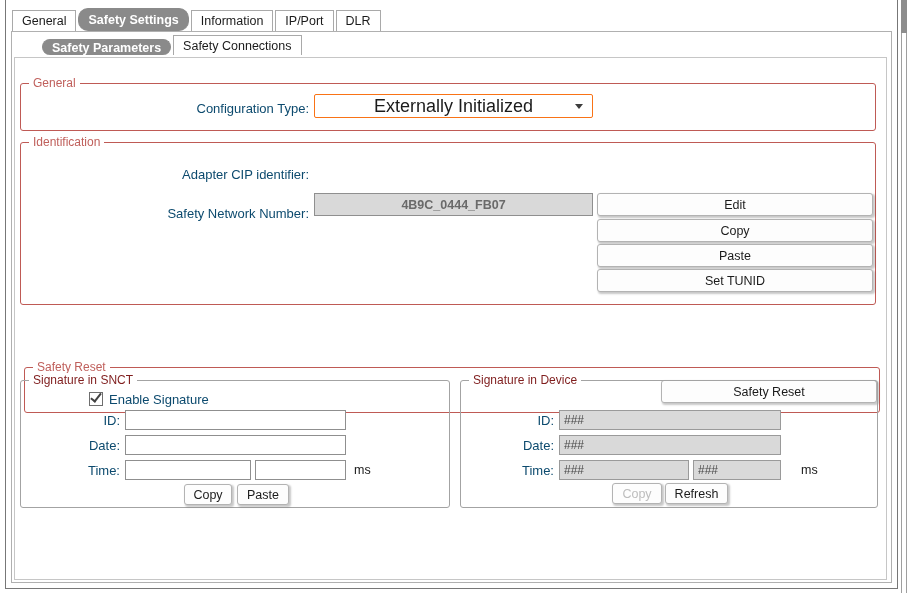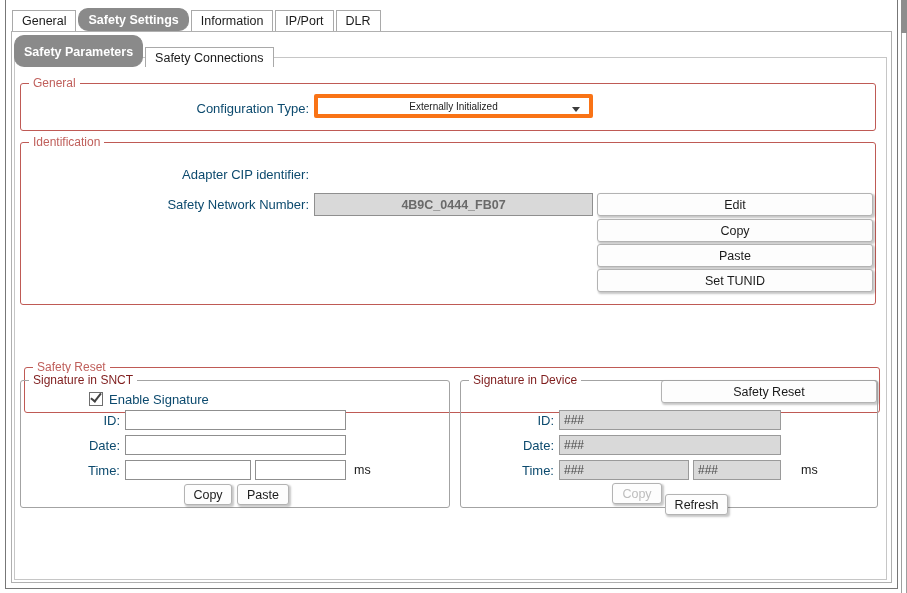--- a/index.html
+++ b/index.html
@@ -24,35 +24,35 @@
   
   .tabstrip { position:absolute; display:flex; align-items:flex-end; z-index:6; }
   .tabstrip.main { left:12px; top:8px; }
   .tabstrip.sub  { left:14px; top:35px; }
   .tab { height:21px; background:#fff; border:1px solid #a9a9a9; border-bottom:none;
     display:flex; align-items:center; padding:0 9px; margin-right:2px;
     font-size:12.5px; color:#1b1b1b; cursor:default; white-space:nowrap; }
   .tab.selected { height:23px; background:#8a8a8a; border-color:#8a8a8a;
     color:#fff; font-weight:bold;border-radius:10px; }
   .tabstrip.sub .tab { height:20px; }
-  .tabstrip.sub .tab.selected { height:32px; }
+  .tabstrip.sub .tab.selected { height:16px;margin-left:28px; }
 
   
   .grp { position:absolute; border:1px solid; border-radius:3px; }
   .grp-title { position:absolute; top:-8px; left:8px; background:#fff;
     padding:0 4px; font-size:12px; white-space:nowrap; }
   .grp.red { border-color:#bf5a55; }
   .grp.red > .grp-title { color:#c0605c; }
   .grp.gray { border-color:#a3a3a3; }
   .grp.gray > .grp-title { color:#7f1d1d; }
 
   .lbl { position:absolute; font-size:13px; color:#0c4a6e; text-align:right; white-space:nowrap; }
 
-  .combo { position:absolute; background:#fff; border:4px solid #f97316; border-radius:2px;
-    display:flex; align-items:center; justify-content:center; font-size:10px; color:#1b1b1b; }
+  .combo { position:absolute; background:#fff; border:1px solid #f97316; border-radius:2px;
+    display:flex; align-items:center; justify-content:center; font-size:18px; color:#1b1b1b; }
   .combo-arrow { position:absolute; right:9px; top:9px; width:0; height:0;
     border-left:4px solid transparent; border-right:4px solid transparent;
     border-top:5px solid #3c3c3c; }
 
   input.ro-field { position:absolute; background:#d9d9d9; border:1px solid #8f8f8f;
     text-align:center; font-size:12.5px; font-weight:bold; color:#6a6a6a;
     font-family:"Liberation Sans", sans-serif; }
   input.dis-field { position:absolute; background:#d9d9d9; border:1px solid #9a9a9a;
     text-align:left; padding:0 4px; font-size:12px; color:#4a4a4a;
     font-family:"Liberation Sans", sans-serif; }
@@ -105,21 +105,21 @@
       <span>Externally Initialized</span>
       <span class="combo-arrow"></span>
     </div>
   </div>
 
   <div class="grp red" style="left:20px; top:142px; width:856px; height:163px;">
     <span class="grp-title">Identification</span>
 
     <span class="lbl" style="left:0; top:24px; width:288px;">Adapter CIP identifier:</span>
 
-    <span class="lbl" style="left:0; top:54px; width:288px;">Safety Network Number:</span>
+    <span class="lbl" style="left:0; top:63px; width:288px;">Safety Network Number:</span>
     <input class="ro-field" style="left: 293px; top: 50px; width: 279px; height: 23px;" readonly="" value="4B9C_0444_FB07">
 
     <div class="btn" style="left:576px; top:50px; width:276px; height:23px;">Edit</div>
     <div class="btn" style="left:576px; top:76px; width:276px; height:23px;">Copy</div>
     <div class="btn" style="left:576px; top:101px; width:276px; height:23px;">Paste</div>
     <div class="btn" style="left:576px; top:126px; width:276px; height:23px;">Set TUNID</div>
   </div>
 
   <div class="grp red" style="left:24px; top:319px; width:856px; height:46px;margin-top:48px;">
     <span class="grp-title">Safety Reset</span>
@@ -157,16 +157,16 @@
 
     <span class="lbl" style="left:0; top:57px; width:93px;">Date:</span>
     <input class="dis-field" style="left: 98px; top: 54px; width: 222px; height: 20px;" readonly="" value="###">
 
     <span class="lbl" style="left:0; top:82px; width:93px;">Time:</span>
     <input class="dis-field" style="left: 98px; top: 79px; width: 130px; height: 20px;" readonly="" value="###">
     <input class="dis-field" style="left: 232px; top: 79px; width: 88px; height: 20px;" readonly="" value="###">
     <span class="ms" style="left:340px; top:82px;">ms</span>
 
     <div class="btn disabled" style="left:151px; top:102px; width:50px; height:21px;">Copy</div>
-    <div class="btn" style="left:204px; top:113px; width:63px; height:21px;">Refresh</div>
+    <div class="btn" style="left:204px; top:102px; width:63px; height:21px;">Refresh</div>
   </div>
 
 </div>
 
 </body></html>

